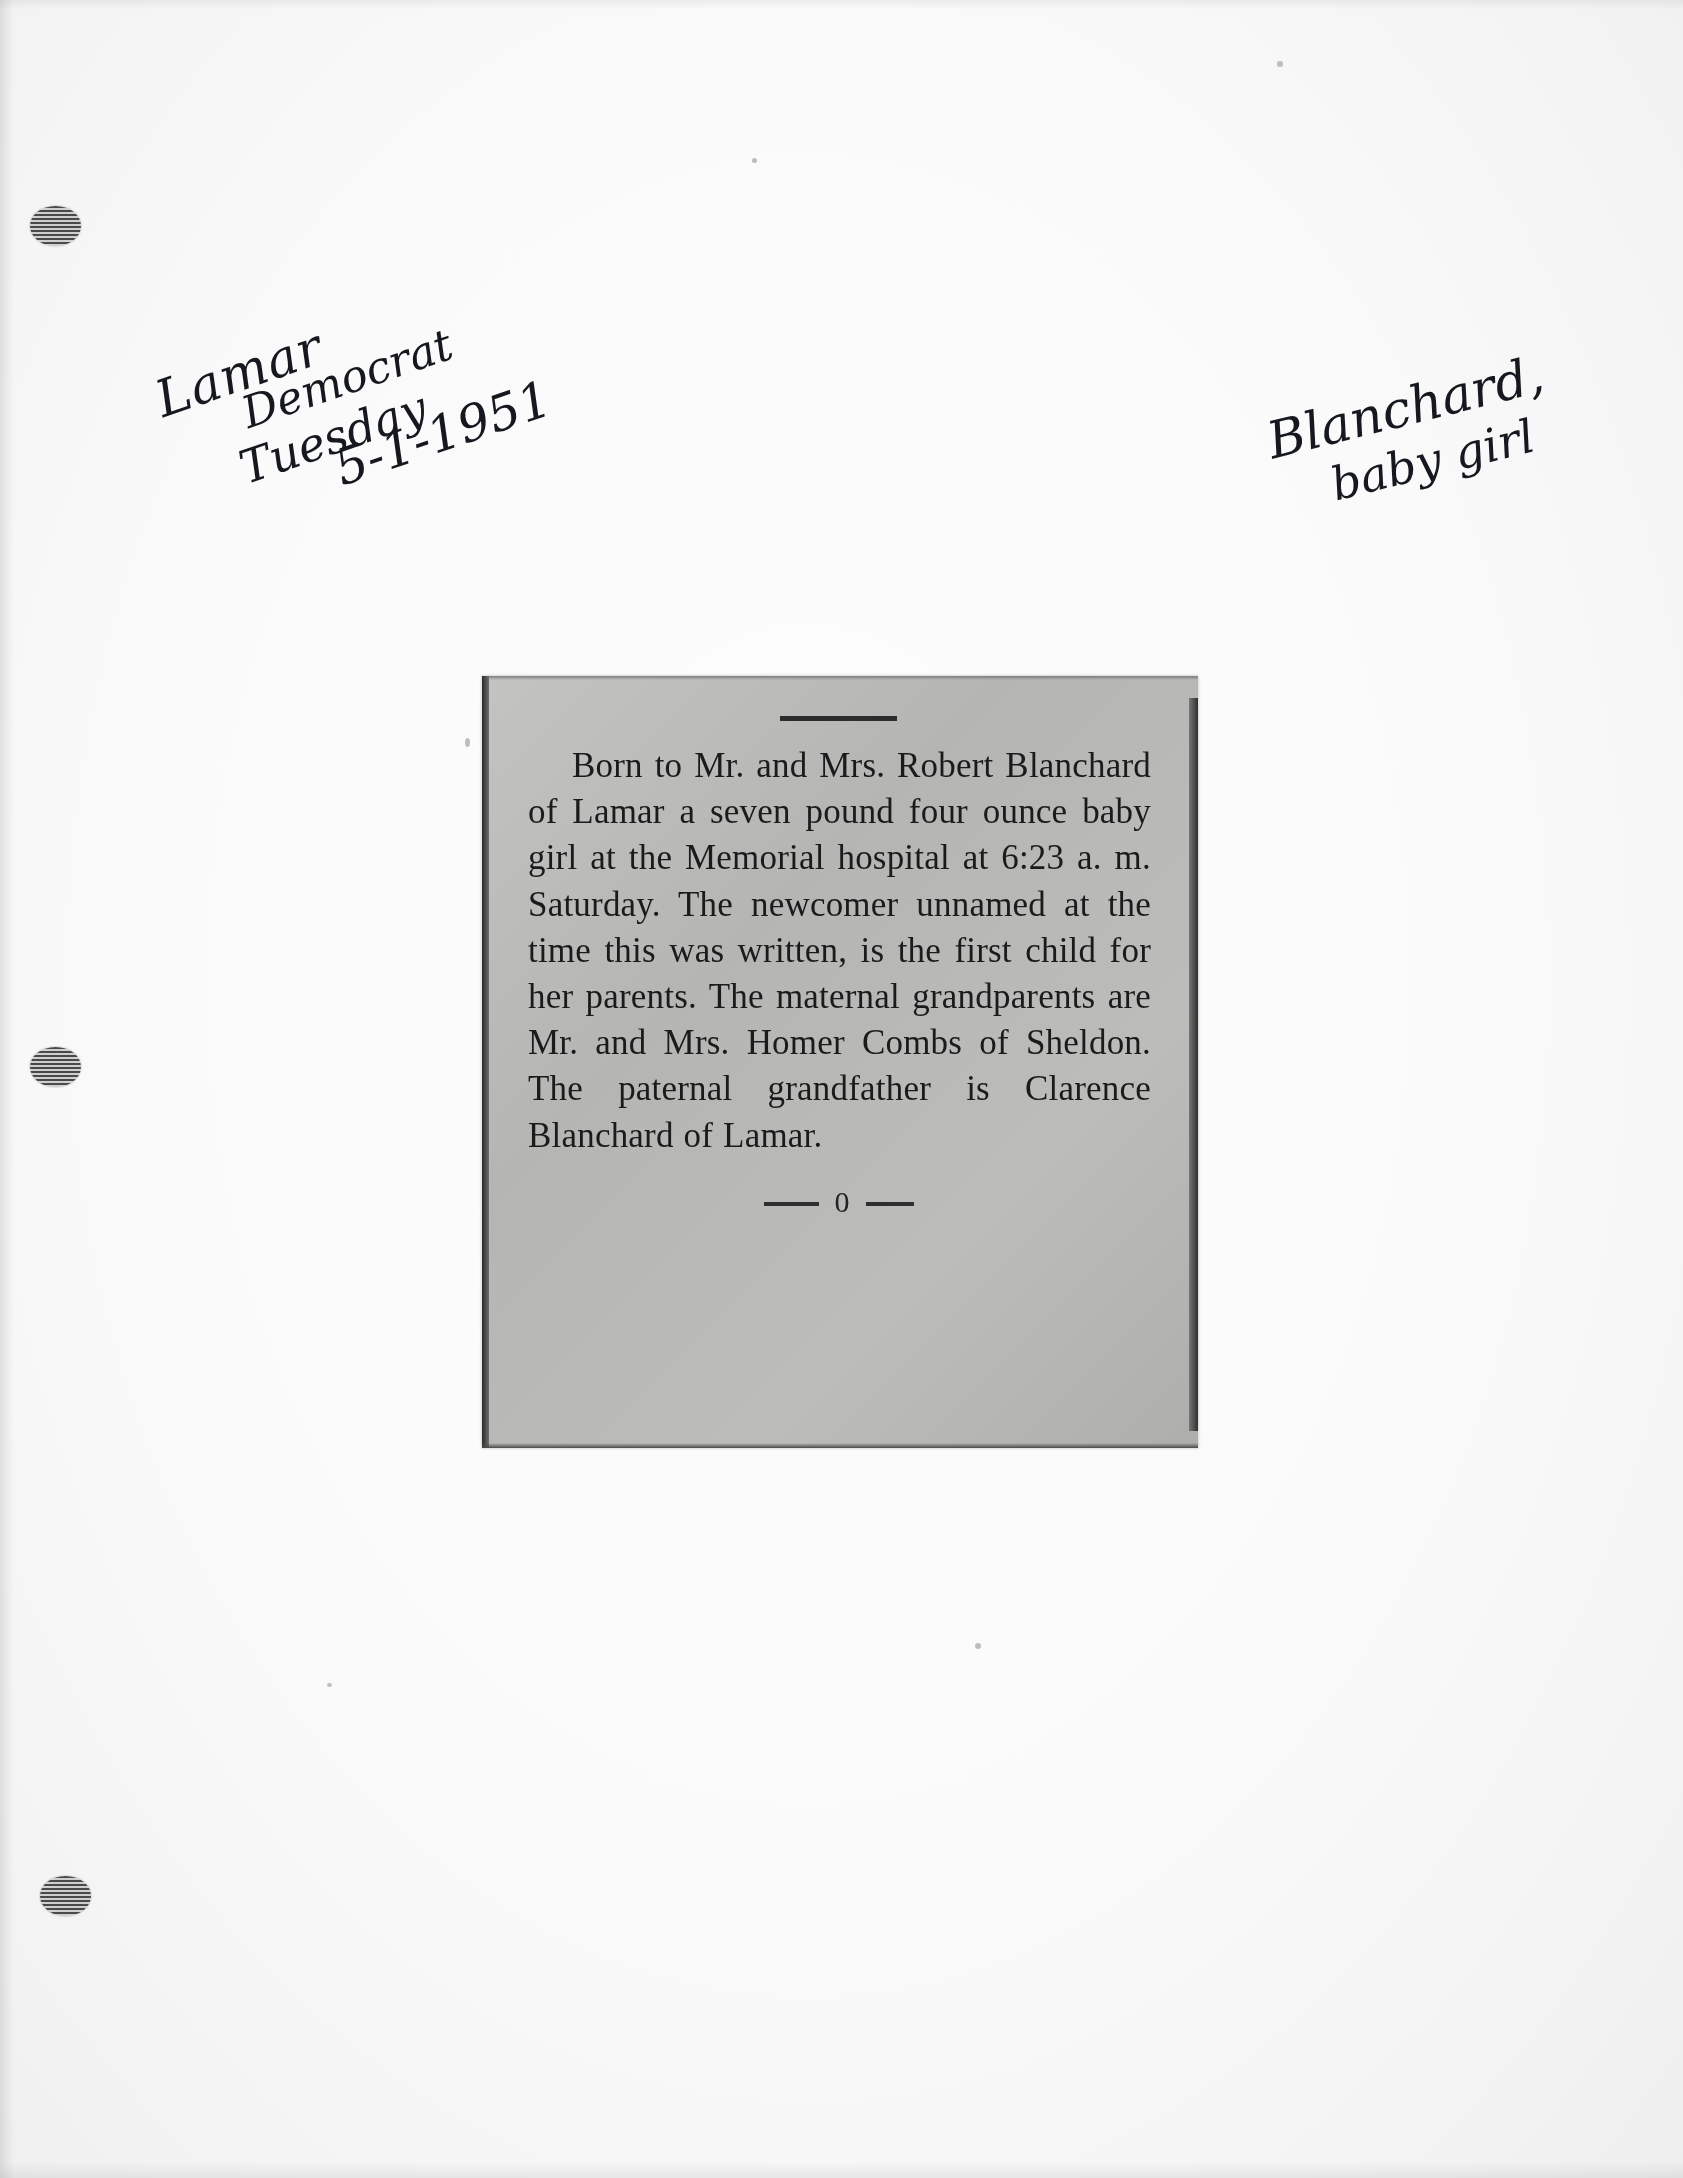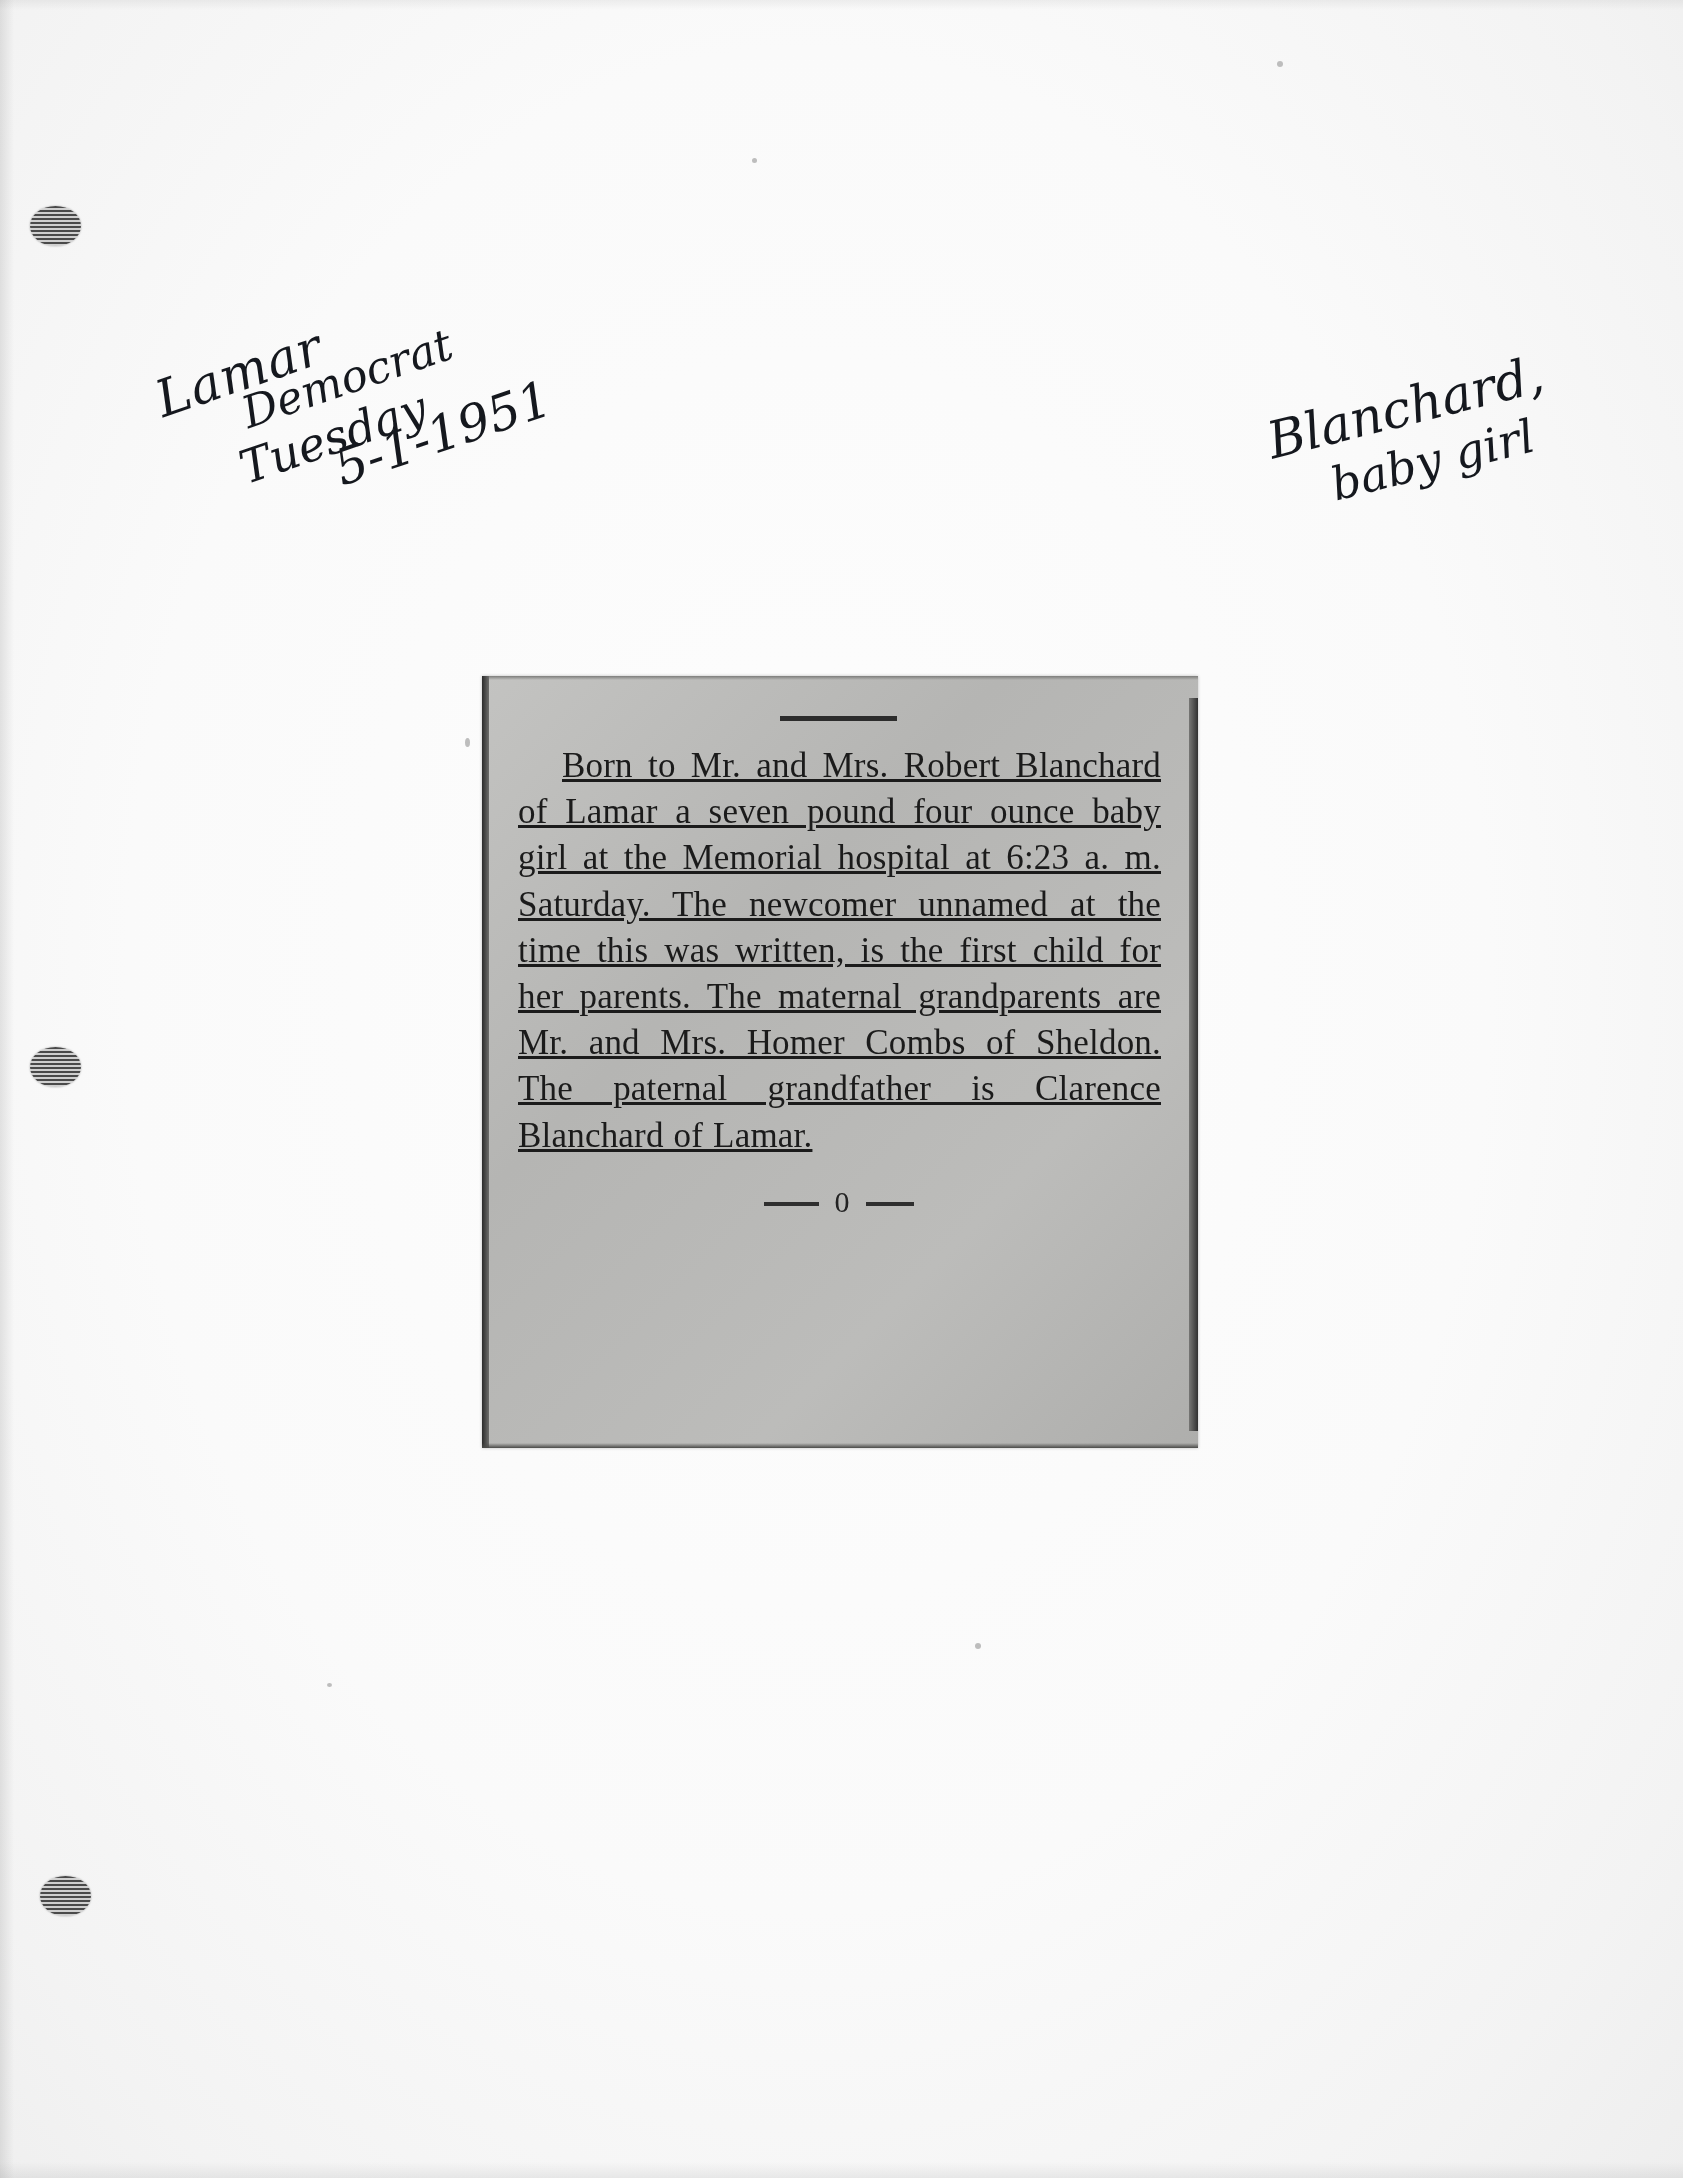--- a/index.html
+++ b/index.html
@@ -179,23 +179,22 @@
     font-family: "Liberation Serif", serif;
     font-size: 35px;
     line-height: 1.32;
     color: #1b1b1b;
     text-align: justify;
     padding: 0 12px 0 14px;
     letter-spacing: 0.2px;
   }
   .clip-body .para {
     text-indent: 44px;
-    margin: 0;
+    margin: 10px;
     word-spacing: 1px;
-    text-decoration: underline;
   }
 
   
   .rule-bottom {
     display: flex;
     align-items: center;
     justify-content: center;
     gap: 16px;
     margin-top: 30px;
   }

